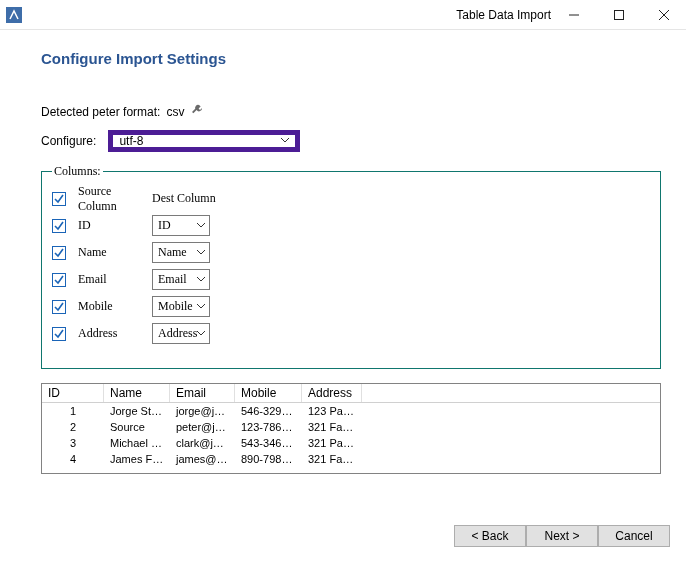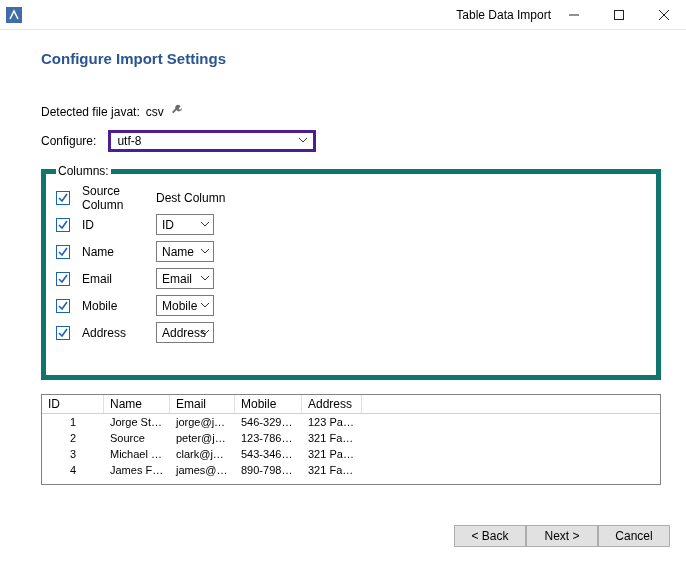--- a/index.html
+++ b/index.html
@@ -58,36 +58,37 @@
     }
     .wrench { color: #6b6b6b; }
     .encoding-row {
       display: flex;
       align-items: center;
       gap: 12px;
       margin-bottom: 12px;
     }
     .encoding-select {
       position: relative;
-      border: 3px solid #4c1d95;
+      border: 5px solid #4c1d95;
       height: 22px;
-      width: 208px;
+      width: 192px;
       display: flex;
       align-items: center;
       padding: 0 6px;
       background: #fff;
     }
     .encoding-select .caret {
       position: absolute;
       right: 6px;
     }
     .columns-fieldset {
-      border: 5px solid #0f766e;
-      padding: 6px 10px 29px 10px;
+      border: 1px solid #0f766e;
+      padding: 6px 10px 21px 10px;
       margin-bottom: 14px;
+      font-family: Liberation Serif, serif;
     }
     .columns-legend {
       font-size: 12px;
       padding: 0 2px;
     }
     .col-header, .col-row {
       display: flex;
       align-items: center;
       height: 27px;
     }
@@ -205,21 +206,21 @@
           <line x1="10" y1="0" x2="0" y2="10" stroke-width="1"></line>
         </svg>
       </div>
   </div>
 </div>
 
 <div class="content">
   <div class="page-heading">Configure Import Settings</div>
 
   <div class="detected-row">
-    <span>Detected file javat:</span>
+    <span>Detected peter format:</span>
     <span>csv</span>
     <span class="wrench">
       <svg width="14" height="14" viewBox="0 0 14 14">
           <path d="M9 2a3 3 0 0 0-3.8 3.7L2 8.9l1.4 1.4 3.2-3.2A3 3 0 0 0 12 5l-2 2-1.4-1.4 2-2A3 3 0 0 0 9 2z" fill="#6b6b6b"></path>
         </svg>
     </span>
   </div>
 
   <div class="encoding-row">
     <span>Configure:</span>

